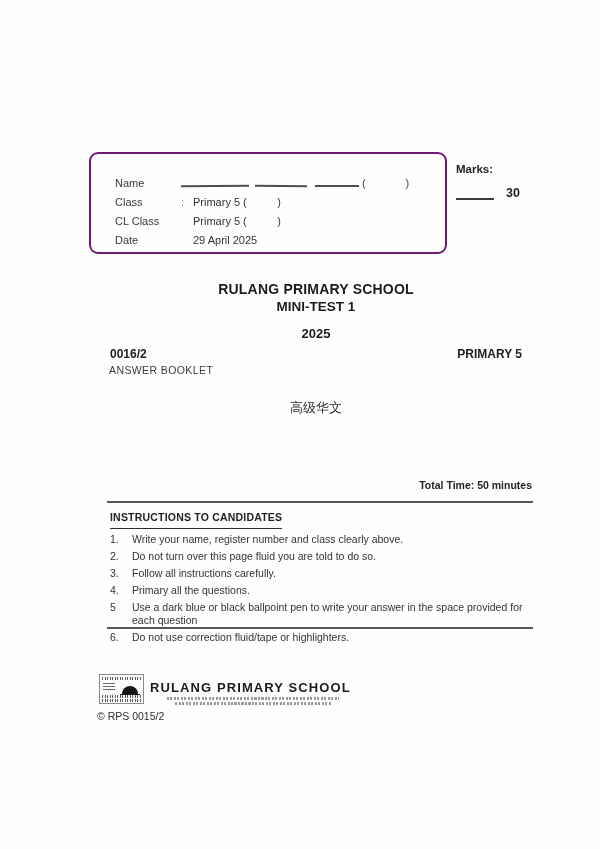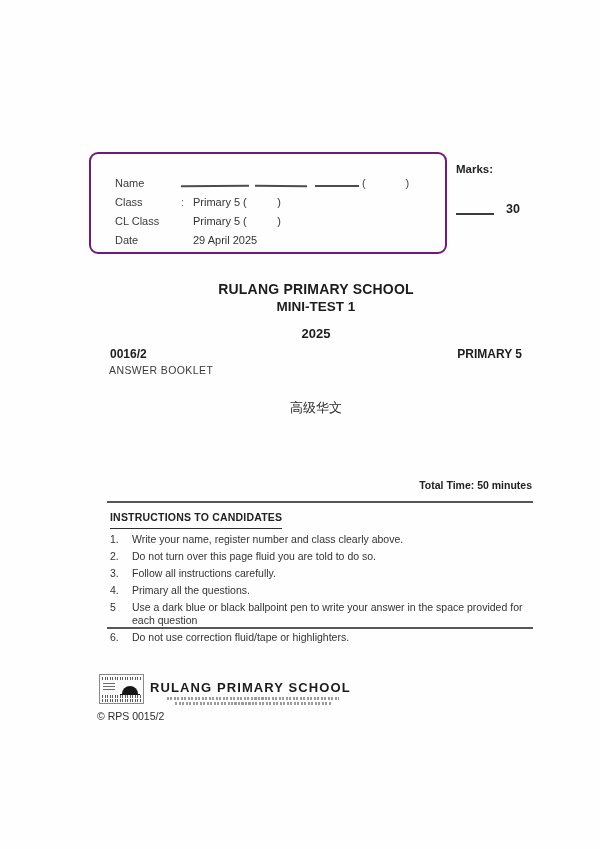--- a/index.html
+++ b/index.html
@@ -21,21 +21,21 @@
   .info-value{white-space:pre;color:#333;margin-top:32px;}
   .scribble{display:inline-block;position:relative;width:178px;height:10px;margin-right:3px;}
   .scribble i{position:absolute;bottom:2px;border-bottom:2px solid #4c4c4c;}
   .scribble i:nth-child(1){left:0;width:68px;transform:rotate(-.4deg);}
   .scribble i:nth-child(2){left:74px;width:52px;transform:rotate(.3deg);}
   .scribble i:nth-child(3){left:134px;width:44px;transform:rotate(-.3deg);}
   .paren{white-space:pre;color:#444;}
   
   .marks{position:absolute;left:456px;top:163px;width:90px;}
   .marks-label{font-weight:bold;font-size:11.5px;color:#222;}
-  .marks-score-row{margin-top:27px;display:flex;align-items:center;}
+  .marks-score-row{margin-top:11px;display:flex;align-items:flex-end;}
   .marks-line{display:inline-block;width:38px;border-bottom:2px solid #3c3c3c;height:10px;}
   .marks-score{font-weight:bold;font-size:12.5px;margin-left:12px;color:#1d1d1d;}
   
   .center-col{position:absolute;left:96px;width:440px;text-align:center;}
   .t-school{top:281px;font-weight:bold;font-size:14px;letter-spacing:.2px;color:#1c1c1c;}
   .t-test{top:299px;font-weight:bold;font-size:13.5px;color:#1c1c1c;}
   .t-year{top:326px;font-weight:bold;font-size:13px;color:#1c1c1c;}
   .paper-code{position:absolute;left:110px;top:347px;font-weight:bold;font-size:12px;color:#1d1d1d;}
   .level{position:absolute;right:78px;top:347px;font-weight:bold;font-size:12px;color:#1d1d1d;}
   .booklet{position:absolute;left:109px;top:364px;font-size:10.5px;letter-spacing:.4px;color:#3a3a3a;}

